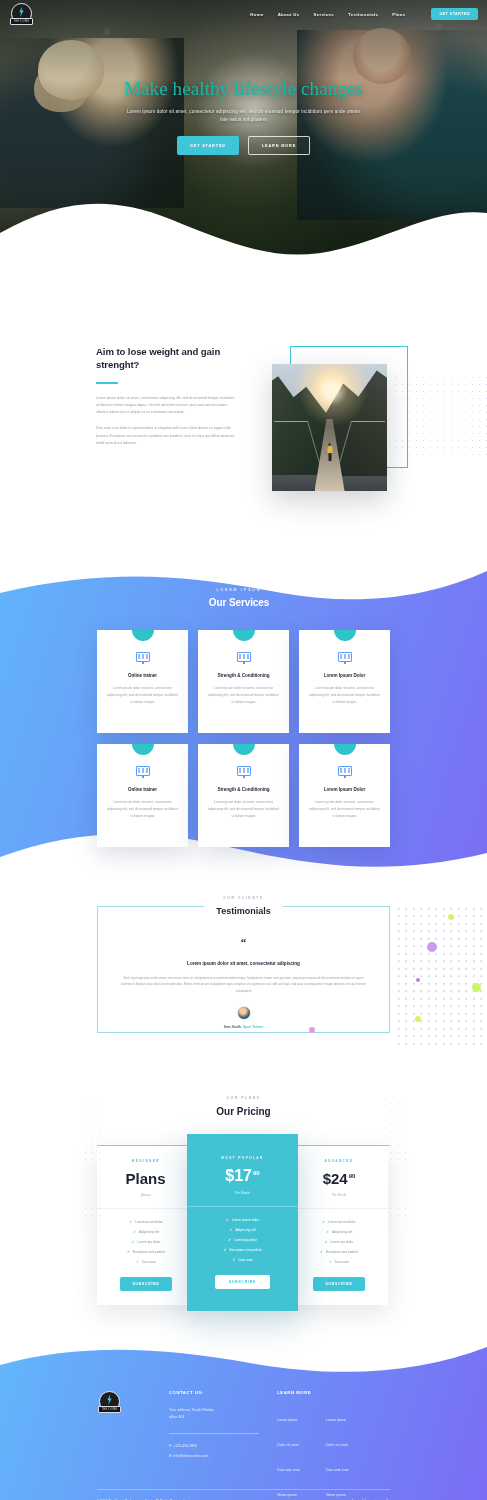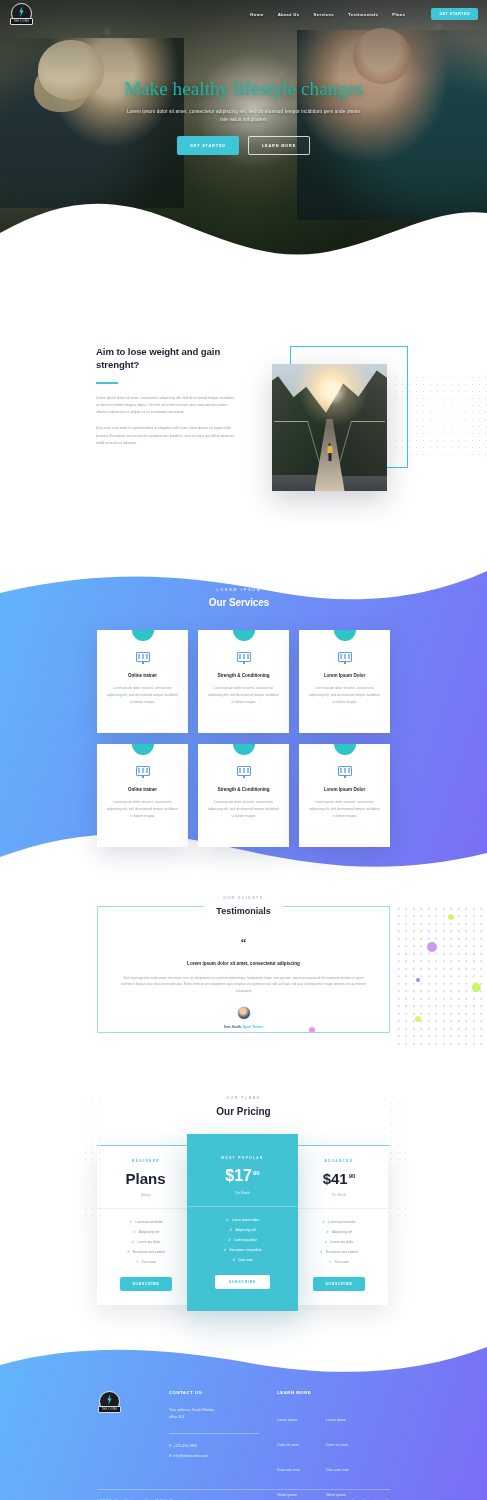--- a/index.html
+++ b/index.html
@@ -554,21 +554,21 @@
               <span class="tick">✓</span>
               <span>Duis aute</span>
             </div>
         </div>
         <button class="pr-btn">SUBSCRIBE</button>
       </div>
 
       <div class="pr-card">
         <div class="pr-tag">ADVANCED</div>
         <div class="pr-price">
-          <span>$41</span><sup>90</sup>
+          <span>$24</span><sup>90</sup>
         </div>
         <div class="pr-period">Per Month</div>
         <div class="pr-divider"></div>
         <div class="pr-feats">
           <div class="pr-feat">
               <span class="tick">✓</span>
               <span>Lorem ipsum dolor</span>
             </div>
           <div class="pr-feat">
               <span class="tick">✓</span>

